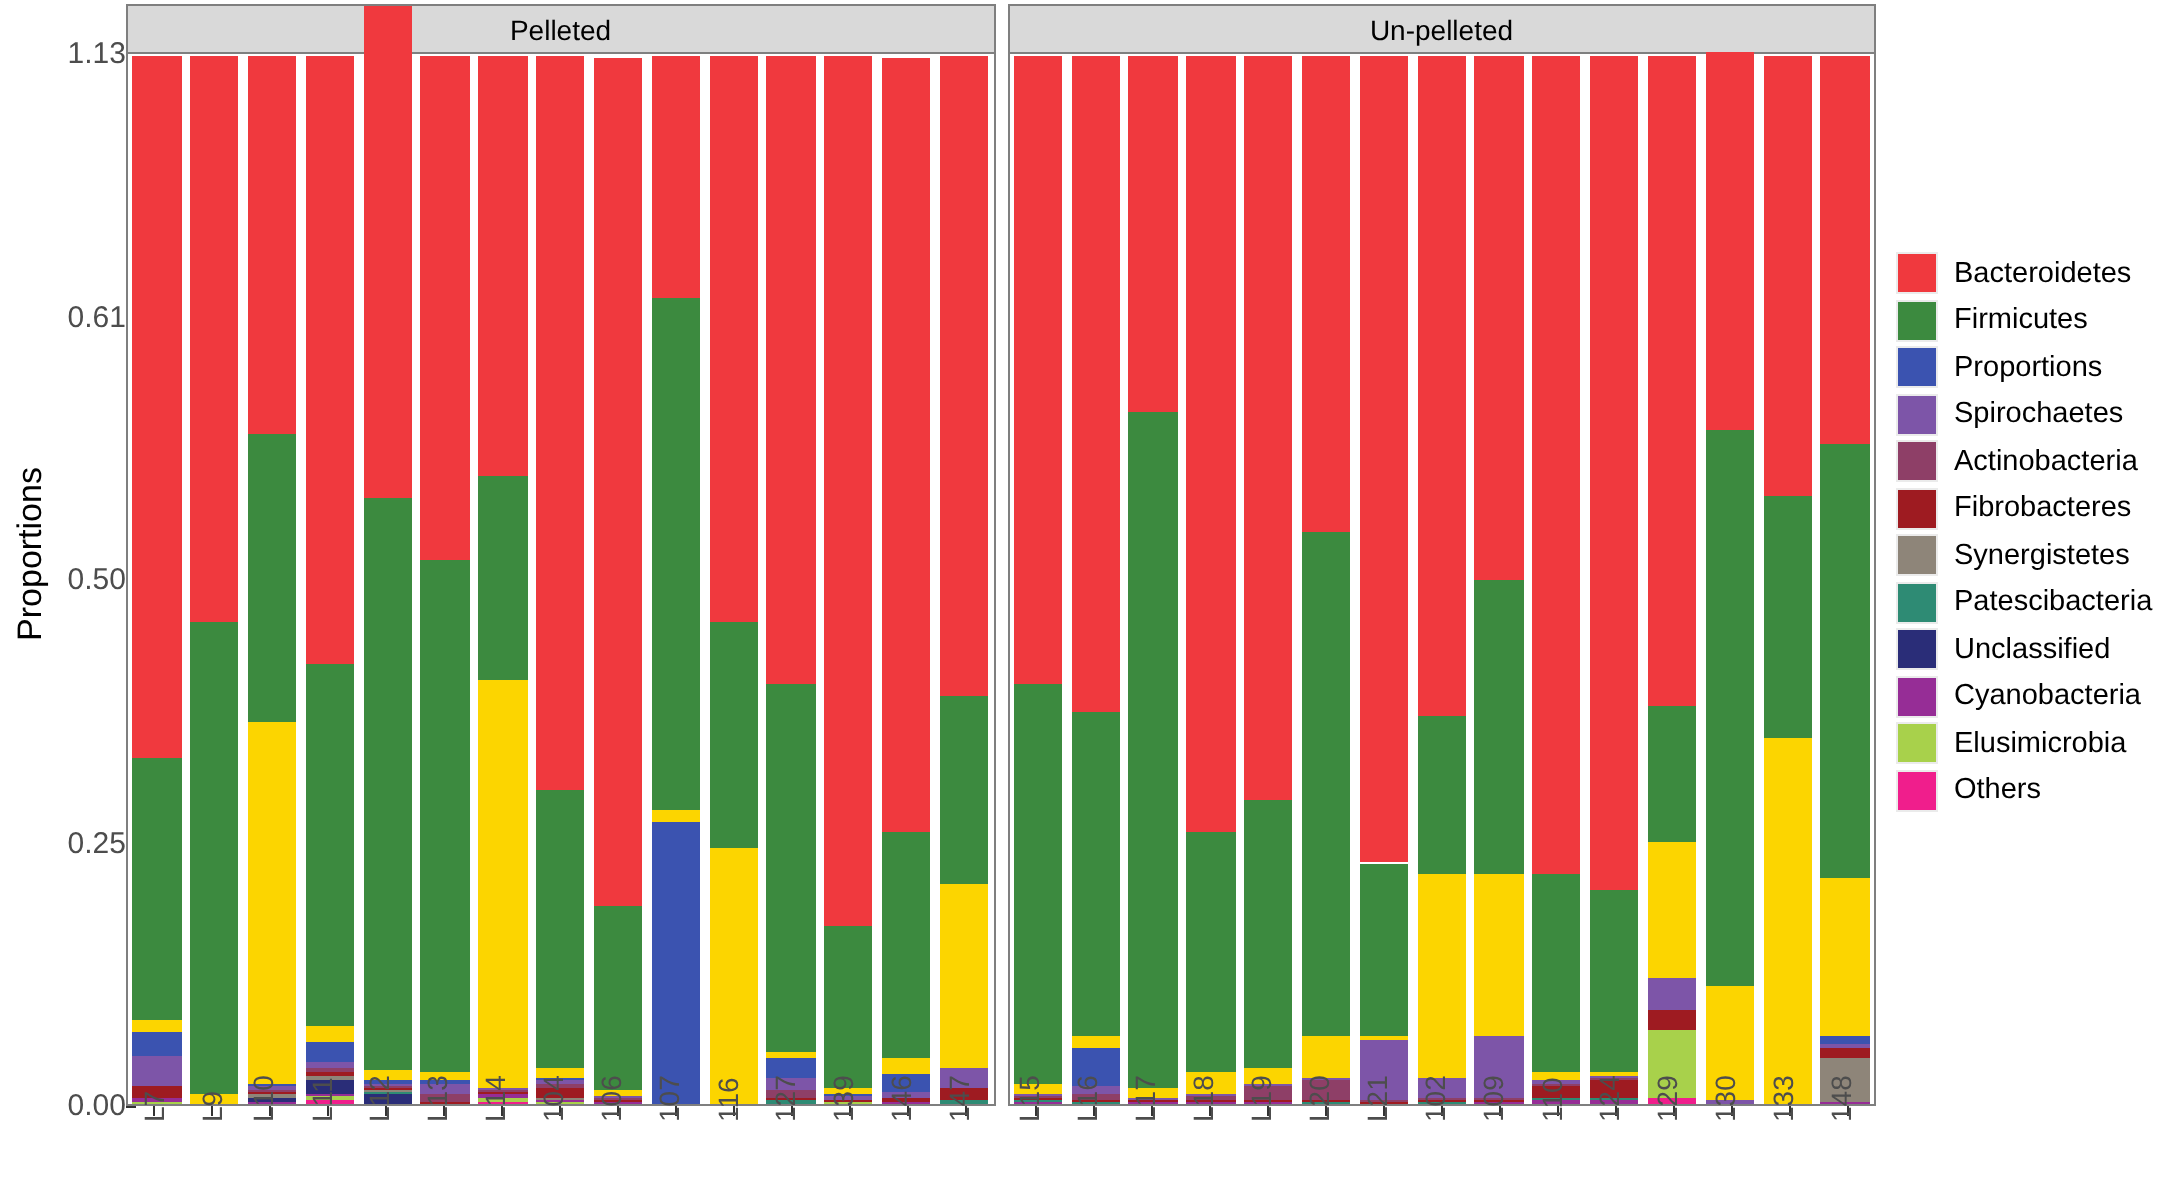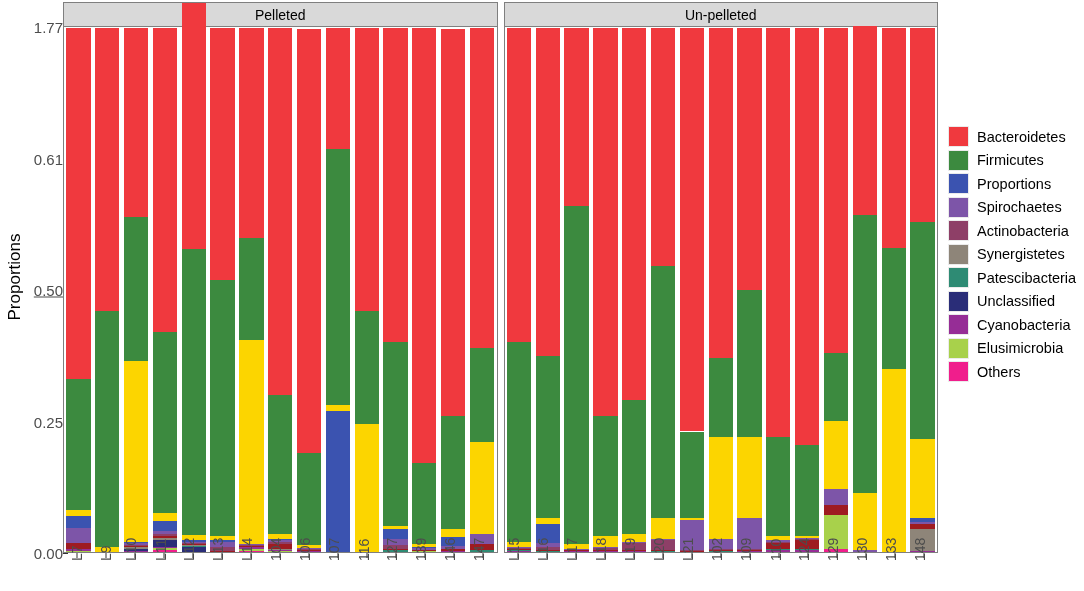--- a/index.html
+++ b/index.html
@@ -62,25 +62,25 @@
 
   <div id="ylab">
     <span>Proportions</span>
   </div>
 
   <div id="yaxis">
       <div class="ytick" style="top: 526px;">0.00</div>
       <div class="ytickmark" style="top: 526px;"></div>
       <div class="ytick" style="top: 394.5px;">0.25</div>
       <div class="ytickmark" style="top: 394.5px;"></div>
-      <div class="ytick" style="top: 263px; text-decoration: underline;">0.50</div>
+      <div class="ytick" style="top: 263px;">0.50</div>
       <div class="ytickmark" style="top: 263px;"></div>
       <div class="ytick" style="top: 131.5px;">0.61</div>
       <div class="ytickmark" style="top: 131.5px;"></div>
-      <div class="ytick" style="top: 0px;">1.77</div>
+      <div class="ytick" style="top: 0px;">1.13</div>
       <div class="ytickmark" style="top: 0px;"></div>
     </div>
 
   <div id="plot">
       <div class="panel" style="left: 0px; width: 434.5px;">
         <div class="striplab">Pelleted</div>
         <div class="bars">
           <div class="barslot">
             <div class="bar" title="L7">
               <div class="seg" title="Elusimicrobia: 0.001" style="background: rgb(168, 209, 75); bottom: 0%; height: 0.1%;"></div>
@@ -581,20 +581,26 @@
         <span class="legtxt">Spirochaetes</span>
       </div>
       <div class="legrow">
         <span class="legkey">
           <span class="legswatch" style="background: rgb(142, 63, 103);"></span>
         </span>
         <span class="legtxt">Actinobacteria</span>
       </div>
       <div class="legrow">
         <span class="legkey">
+          <span class="legswatch" style="background: rgb(158, 27, 33);"></span>
+        </span>
+        <span class="legtxt">Fibrobacteres</span>
+      </div>
+      <div class="legrow">
+        <span class="legkey">
           <span class="legswatch" style="background: rgb(142, 133, 121);"></span>
         </span>
         <span class="legtxt">Synergistetes</span>
       </div>
       <div class="legrow">
         <span class="legkey">
           <span class="legswatch" style="background: rgb(46, 139, 116);"></span>
         </span>
         <span class="legtxt">Patescibacteria</span>
       </div>

